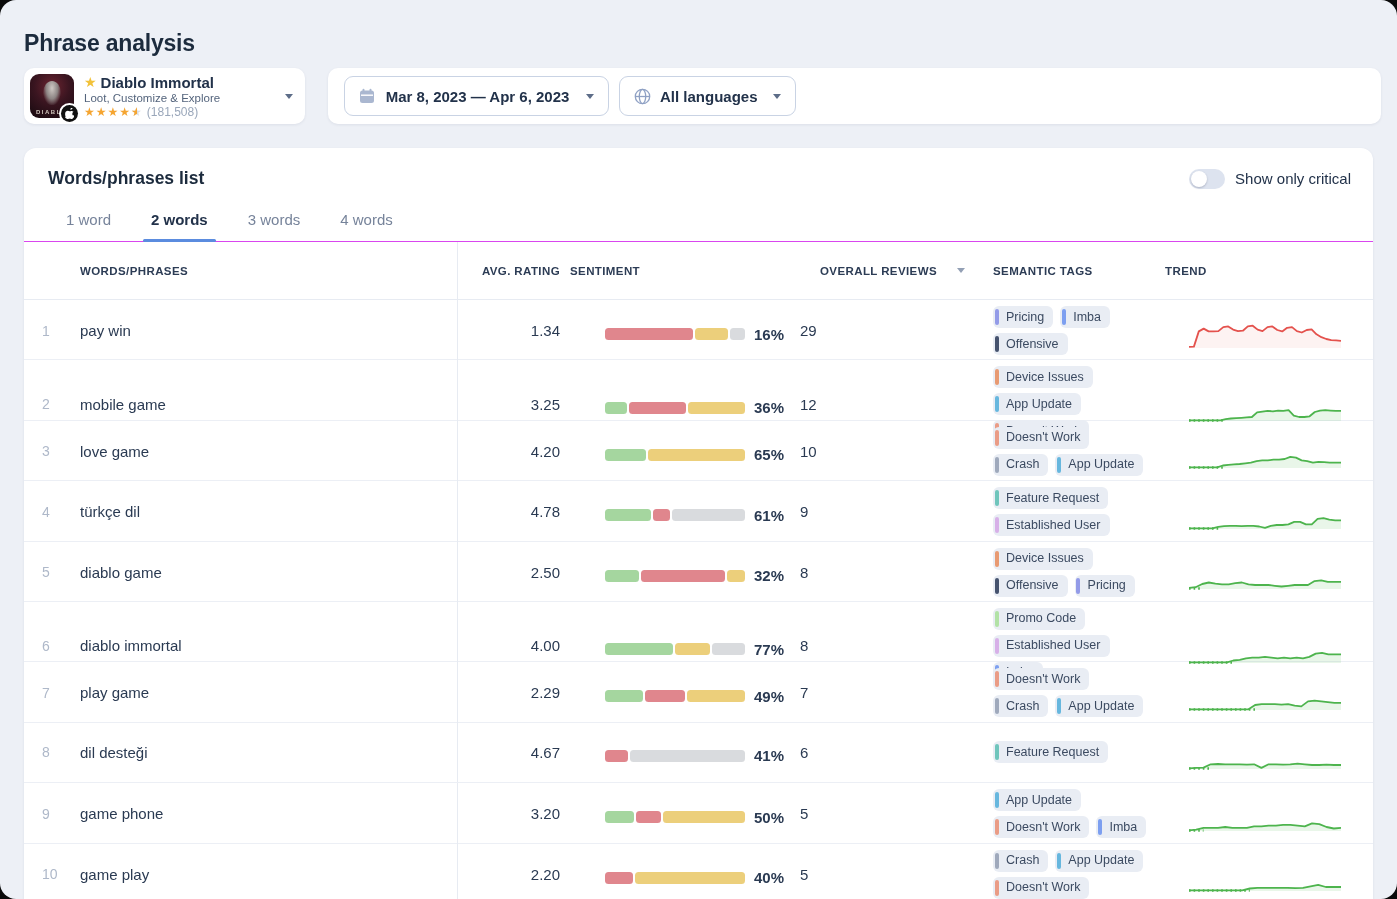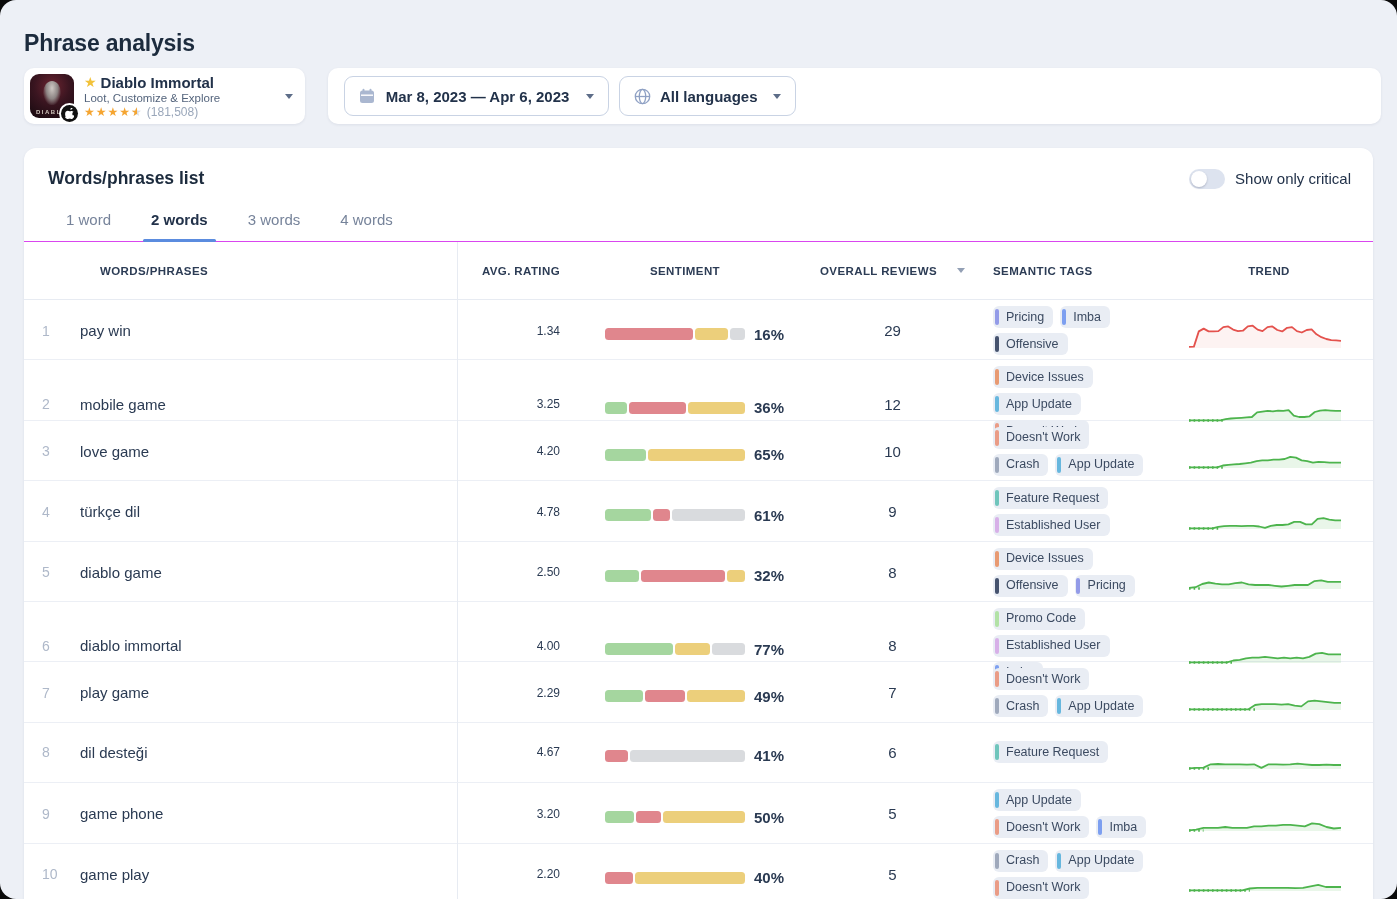--- a/index.html
+++ b/index.html
@@ -65,32 +65,32 @@
   .toggle-label { font-size:15px; color:#22324a; }
 
   .tabs { display:flex; gap:36px; padding:0 0 0 40px; margin-top:22px; border-bottom:1px solid #d946ef; }
   .tab { font-size:15px; color:#76839a; padding:0 2px 13px; cursor:pointer; position:relative; }
   .tab.active { color:#22324a; font-weight:700; }
   .tab.active::after { content:""; position:absolute; left:-6px; right:-6px; bottom:-1px; height:3px; background:#5b8cdf; border-radius:3px; }
 
   .tgrid { display:grid; grid-template-columns:56px 378px 112px 230px 185px 180px 1fr; align-items:center; }
   .thead { height:58px; border-bottom:1px solid #e7ebf2; }
   .th { font-size:11.5px; font-weight:700; color:#2c3c55; letter-spacing:.4px; }
-  .th-phrase { padding-left:0;margin-left:20px; }
+  .th-phrase { padding-left:0; }
   .col-rating { text-align:right; padding-right:10px; }
-  .col-center { text-align:center; }
+  .col-center { text-align:left; }
   .th-reviews { display:flex; align-items:center; justify-content:center; gap:20px; cursor:pointer; }
   .sort-caret { width:0; height:0; border-left:4px solid transparent; border-right:4px solid transparent; border-top:5px solid #93a0b5; }
   .cell-divider { border-right:1px solid #e7ebf2; align-self:stretch; display:flex; align-items:center; }
 
   .rows { }
   .trow { height:60.4px; border-bottom:1px solid #eceff5; cursor:pointer; }
   .rank { font-size:14px; color:#aeb8c9; padding-left:18px; }
   .phrase { font-size:15px; color:#2a3a52; }
-  .rating { font-size:12px; color:#2a3a52; }
+  .rating { font-size:15px; color:#2a3a52; }
   .sent-cell { display:flex; align-items:center; padding-left:35px; gap:9px;margin-top:7px; }
   .sent-bar { width:140px; display:flex; gap:2px; }
   .seg { height:12px; border-radius:3.5px; }
   .sent-pct { font-size:15px; font-weight:700; color:#2a3a52; }
   .reviews { font-size:15px; color:#2a3a52; }
   .tags-cell { display:flex; flex-wrap:wrap; gap:5px 7px; padding:6px 14px 6px 8px; }
   .chip {
     position:relative; background:#e9edf4; border-radius:6px; padding:3.5px 9px 4.5px 13px;
     font-size:12.5px; color:#3b4a61; white-space:nowrap; cursor:pointer;
   }

